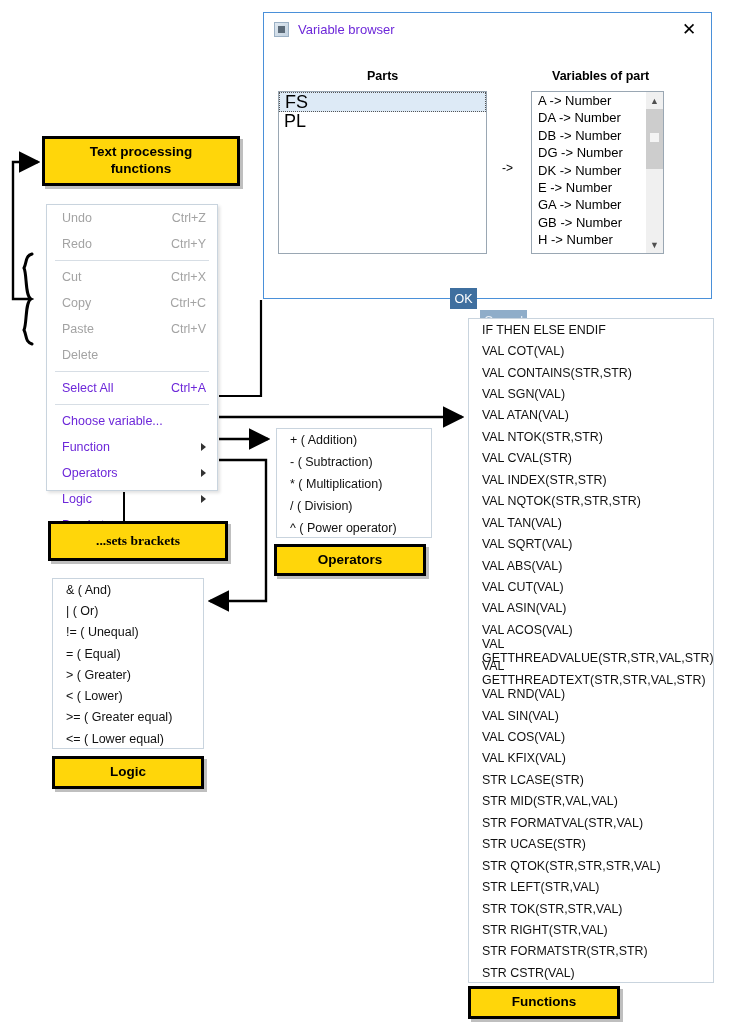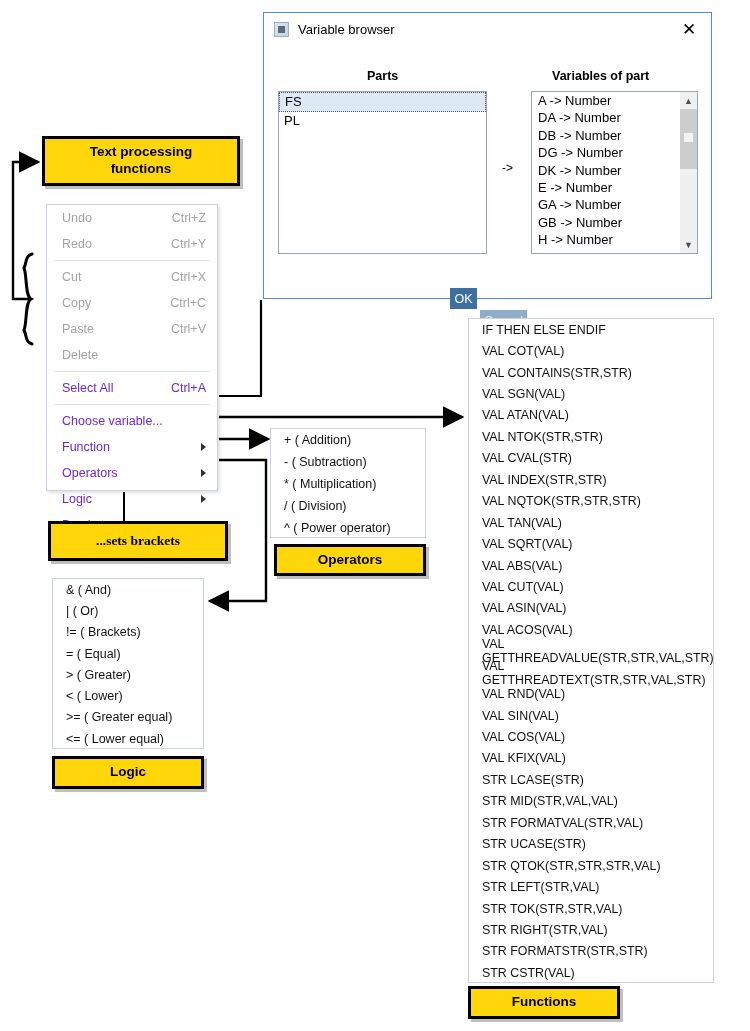--- a/index.html
+++ b/index.html
@@ -38,52 +38,52 @@
   }
   #vb-app-icon{
     width:15px;height:15px;margin-left:10px;margin-right:9px;
     background:linear-gradient(135deg,#dfe8f0,#c3d2e0);
     border:1px solid #9bb0c4;position:relative;box-sizing:border-box;
   }
   #vb-app-icon:after{
     content:"";position:absolute;left:3px;top:3px;width:7px;height:7px;
     background:#5b6a78;
   }
-  #vb-title{font-size:13px;color:#000000;}
+  #vb-title{font-size:13px;color:#6d28d9;}
   #vb-close{
     position:absolute;right:0;top:0;width:44px;height:32px;
     display:flex;align-items:center;justify-content:center;
     font-size:17px;color:#000;font-family:"DejaVu Sans",sans-serif;
     cursor:pointer;
   }
   .vb-col-head{
     position:absolute;font-size:12.5px;color:#000;font-weight:bold;
   }
   #vb-parts-head{left:103px;top:56px;}
   #vb-vars-head{left:288px;top:56px;}
 
   #vb-parts-list{
     position:absolute;left:14px;top:78px;width:209px;height:163px;
     border:1px solid #9aa7b3;background:#fff;box-sizing:border-box;
     overflow:hidden;
   }
   .parts-item{
-    font-size:13px;padding:1px 5px;line-height:16px;color:#000;
+    font-size:18px;padding:1px 5px;line-height:16px;color:#000;
     box-sizing:border-box;
   }
   .parts-item.selected{
     background:#ddeaf6;border:1px dotted #555;
   }
 
   #vb-arrow-label{
     position:absolute;left:238px;top:148px;font-size:12px;color:#000;
   }
 
   #vb-vars-list{
-    position:absolute;left:267px;top:78px;width:167px;height:163px;
+    position:absolute;left:267px;top:78px;width:133px;height:163px;
     border:1px solid #9aa7b3;background:#fff;box-sizing:border-box;
     overflow:hidden;
   }
   .vars-item{
     font-size:13px;line-height:17.4px;padding-left:6px;color:#000;
     white-space:nowrap;
   }
   #vb-scrollbar{
     position:absolute;right:0;top:0;width:17px;height:100%;
     background:#f0f0f0;
@@ -134,21 +134,21 @@
 
   
   .list-panel{
     background:#ffffff;border:1px solid #c9d4de;box-sizing:border-box;
   }
   .lp-item{
     font-size:12.5px;color:#111;padding-left:13px;display:flex;
     align-items:center;
   }
 
-  #operators-panel{left:270px;top:428px;width:156px;height:110px;}
+  #operators-panel{left:276px;top:428px;width:156px;height:110px;}
   #operators-panel .lp-item{height:22px;}
 
   #logic-panel{left:52px;top:578px;width:152px;height:171px;}
   #logic-panel .lp-item{height:21.3px;}
 
   #functions-panel{left:468px;top:318px;width:246px;height:665px;}
   #functions-panel .lp-item{height:21.45px;font-size:12.4px;}
 
   
   #box-text-processing{left:42px;top:136px;width:198px;height:50px;}
@@ -280,21 +280,21 @@
     <div class="lp-item">+ ( Addition)</div>
     <div class="lp-item">- ( Subtraction)</div>
     <div class="lp-item">* ( Multiplication)</div>
     <div class="lp-item">/ ( Division)</div>
     <div class="lp-item">^ ( Power operator)</div>
   </div>
 
 <div class="abs list-panel" id="logic-panel">
     <div class="lp-item">&amp; ( And)</div>
     <div class="lp-item">| ( Or)</div>
-    <div class="lp-item">!= ( Brackets)</div>
+    <div class="lp-item">!= ( Unequal)</div>
     <div class="lp-item">= ( Equal)</div>
     <div class="lp-item">&gt; ( Greater)</div>
     <div class="lp-item">&lt; ( Lower)</div>
     <div class="lp-item">&gt;= ( Greater equal)</div>
     <div class="lp-item">&lt;= ( Lower equal)</div>
   </div>
 
 <div class="abs list-panel" id="functions-panel">
     <div class="lp-item">IF THEN ELSE ENDIF</div>
     <div class="lp-item">VAL COT(VAL)</div>

